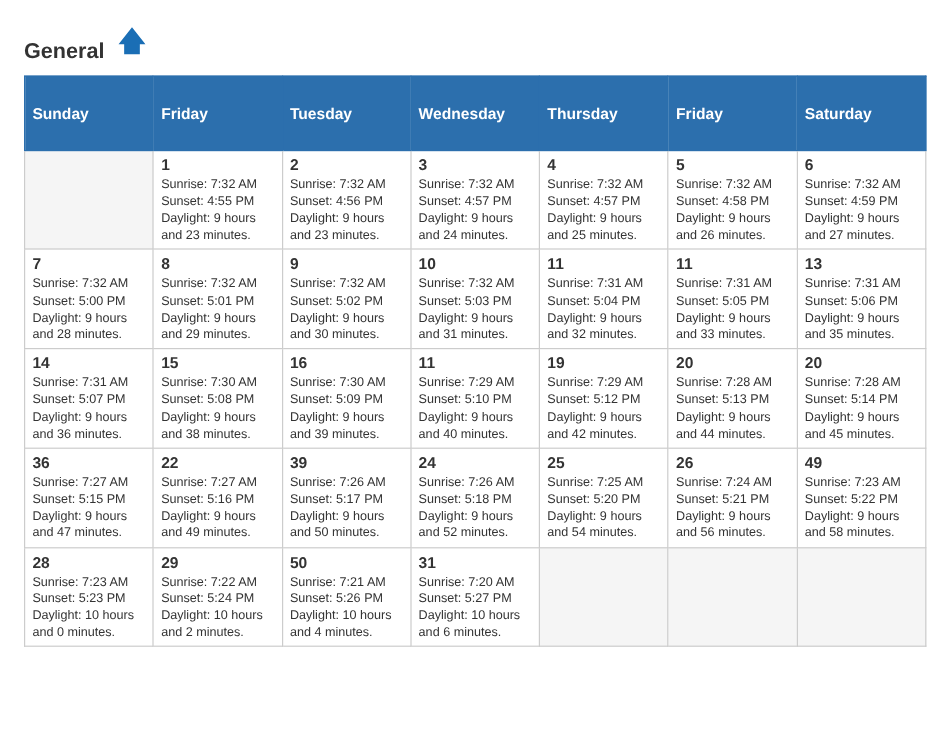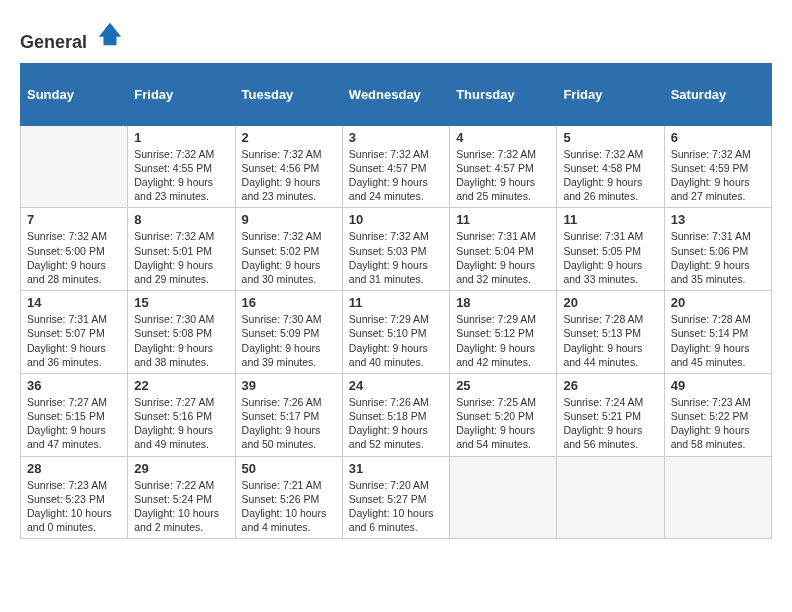--- a/index.html
+++ b/index.html
@@ -190,21 +190,21 @@
           </td>
           <td>
             <span class="day-num">16</span>
             <div class="day-info">Sunrise: 7:30 AM<br>Sunset: 5:09 PM<br>Daylight: 9 hours and 39 minutes.</div>
           </td>
           <td>
             <span class="day-num">11</span>
             <div class="day-info">Sunrise: 7:29 AM<br>Sunset: 5:10 PM<br>Daylight: 9 hours and 40 minutes.</div>
           </td>
           <td>
-            <span class="day-num">18</span>
+            <span class="day-num">19</span>
             <div class="day-info">Sunrise: 7:29 AM<br>Sunset: 5:12 PM<br>Daylight: 9 hours and 42 minutes.</div>
           </td>
           <td>
             <span class="day-num">20</span>
             <div class="day-info">Sunrise: 7:28 AM<br>Sunset: 5:13 PM<br>Daylight: 9 hours and 44 minutes.</div>
           </td>
           <td>
             <span class="day-num">20</span>
             <div class="day-info">Sunrise: 7:28 AM<br>Sunset: 5:14 PM<br>Daylight: 9 hours and 45 minutes.</div>
           </td>

